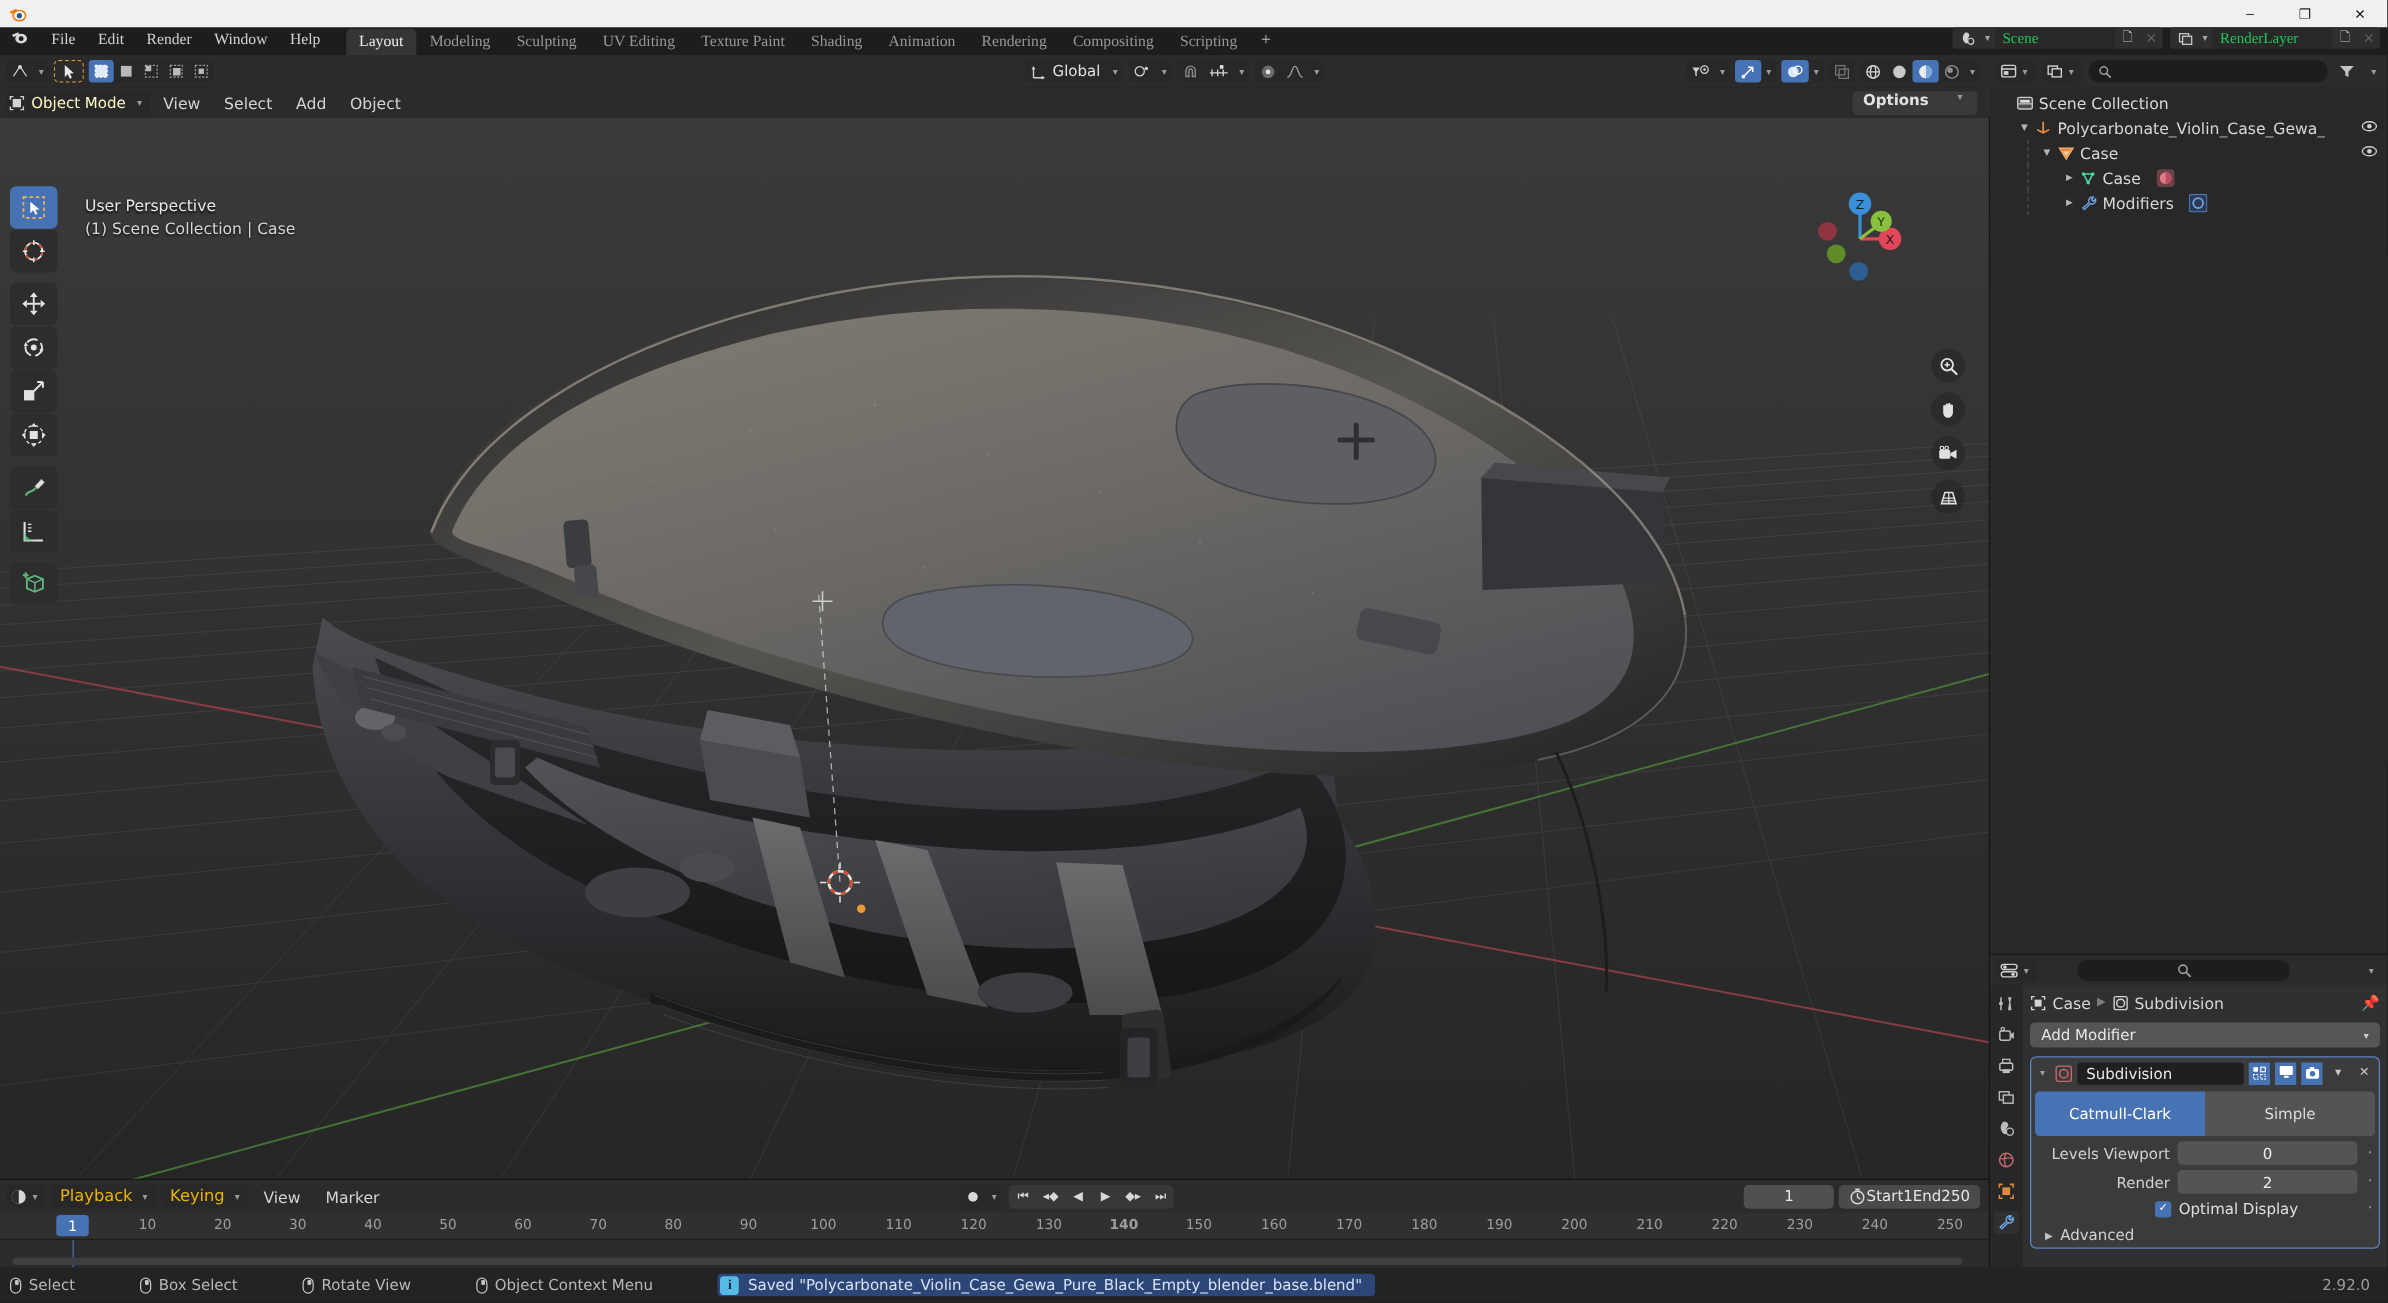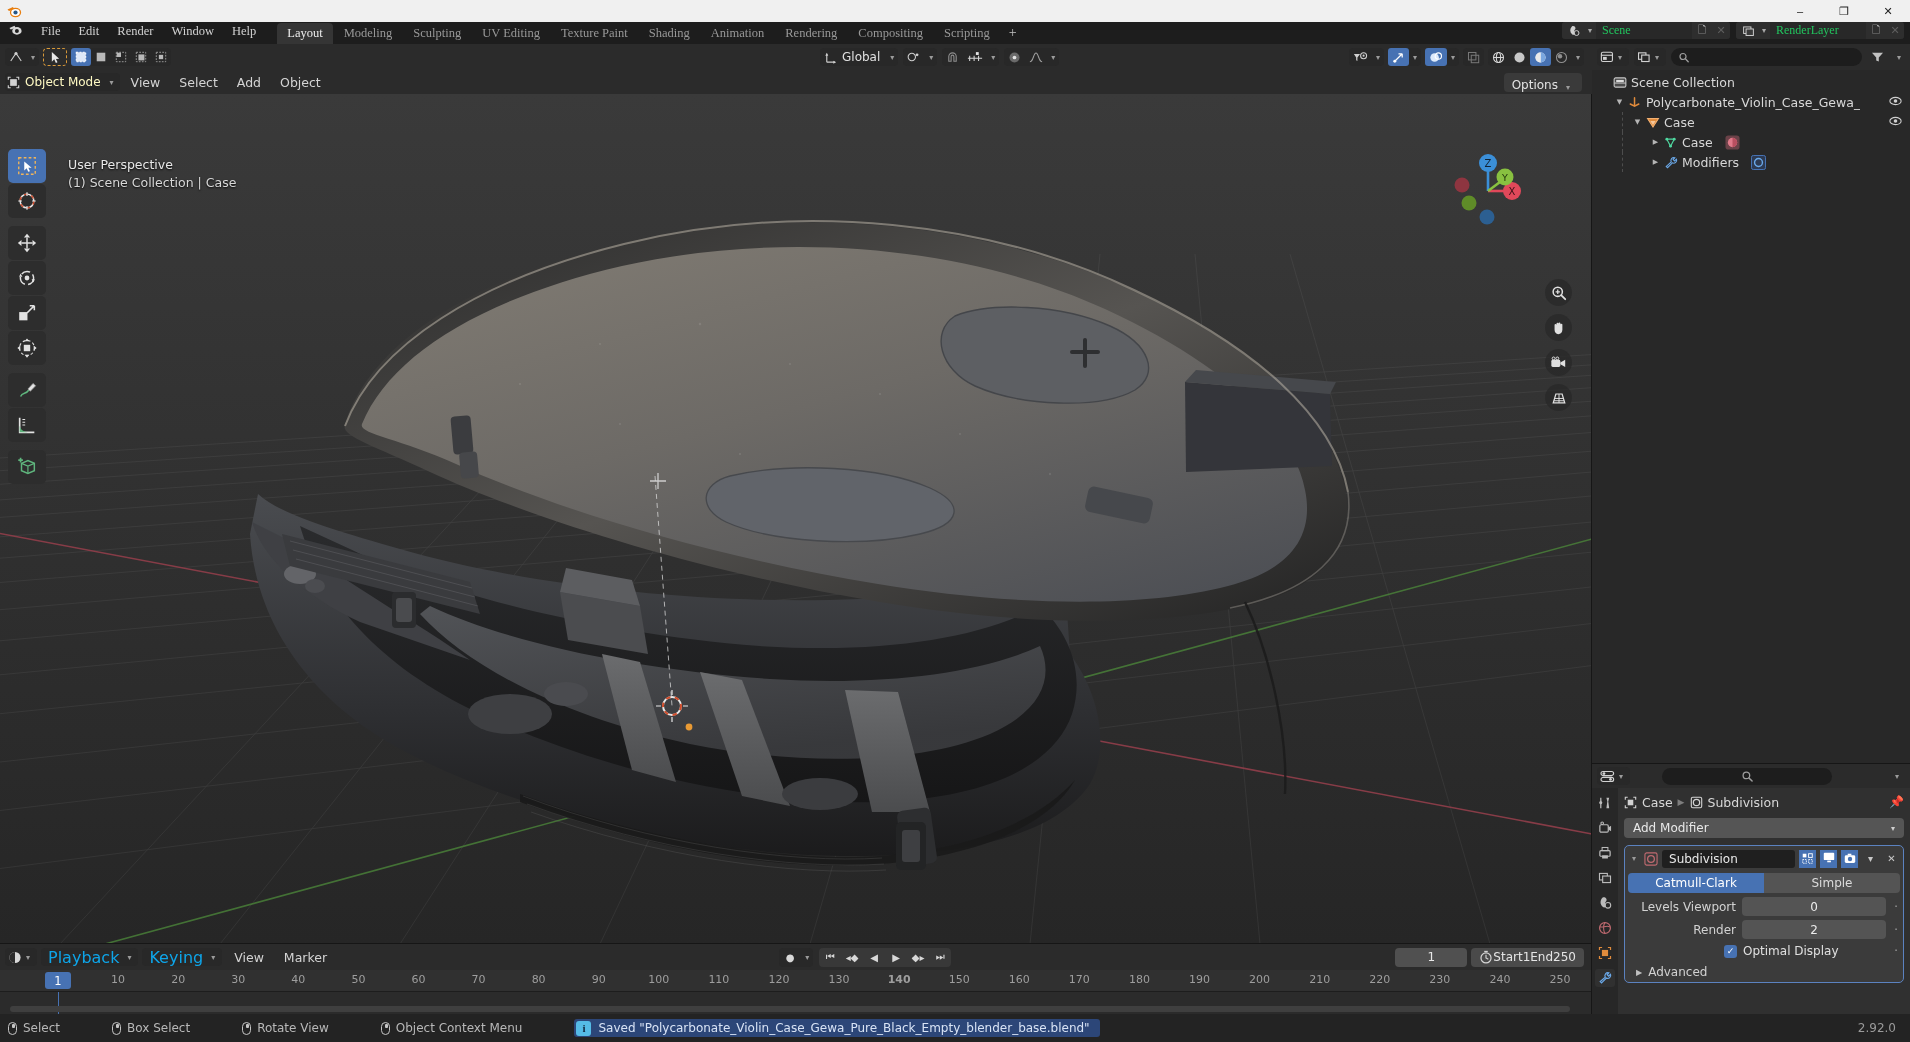--- a/index.html
+++ b/index.html
@@ -94,21 +94,21 @@
   .nav-btns { position:absolute; right:20px; top:185px; z-index:8;
               display:flex; flex-direction:column; gap:8px; }
   .navb { width:27px; height:27px; border-radius:50%; background:rgba(40,40,40,.75);
           display:flex; align-items:center; justify-content:center; }
 
   
   .timeline { position:absolute; left:0; top:944px; width:1592px; height:70px; background:#2b2b2b; }
   .tl-header { position:absolute; left:0; top:0; width:1592px; height:26px; display:flex;
                align-items:center; padding-left:5px; gap:4px; }
   .tl-dd { display:flex; align-items:center; background:#282828; border-radius:4px; height:18px; padding:0 3px; }
-  .tl-dd .lbl { font-size:16px; color:#0ea5e9; padding:0 4px; }
+  .tl-dd .lbl { font-size:13px; color:#eab308; padding:0 4px; }
   .tl-mid { margin-left:auto; display:flex; align-items:center; gap:6px; }
   .recgrp { display:flex; align-items:center; background:#282828; border-radius:4px; height:19px; }
   .playgrp { display:flex; align-items:center; background:#383838; border-radius:4px; height:19px; overflow:hidden; }
   .pbtn { width:22px; height:19px; display:flex; align-items:center; justify-content:center;
           color:#d8d8d8; font-size:10px; }
   .tl-right { margin-left:auto; display:flex; align-items:center; gap:4px; padding-right:8px; }
   .numfield { background:#505050; border-radius:4px; height:19px; min-width:72px; display:flex;
               align-items:center; justify-content:center; font-size:12px; color:#e8e8e8; }
   .sefield { background:#4a4a4a; border-radius:4px; height:19px; display:flex; align-items:center;
              padding:0 8px; font-size:12px; color:#e5e5e5; }
@@ -157,21 +157,21 @@
             align-items:center; padding:0 9px; font-size:12px; color:#e8e8e8; }
   .addmod .chev { margin-left:auto; font-size:8px; color:#cfcfcf; }
   .modpanel { margin-top:7px; border:1px solid #5b82c0; border-radius:5px; background:#3b3b3b;
               padding:3px; }
   .mod-head { height:19px; display:flex; align-items:center; gap:4px; }
   .mod-name { background:#1f1f1f; border-radius:3px; height:18px; flex:1; display:flex;
               align-items:center; padding:0 7px; font-size:12px; color:#e8e8e8; }
   .mb { width:17px; height:18px; display:flex; align-items:center; justify-content:center;
         font-size:10px; color:#d6d6d6; background:#4772b3; }
   .mb.plain { background:transparent; color:#c8c8c8; }
-  .segctl { margin-top:5px; display:flex; height:20px; border-radius:4px; overflow:hidden; }
+  .segctl { margin-top:5px; display:flex; height:36px; border-radius:4px; overflow:hidden; }
   .seg { flex:1; display:flex; align-items:center; justify-content:center; font-size:12px;
          background:#545454; color:#dcdcdc; }
   .seg.on { background:#4772b3; color:#fff; }
   .prow { margin-top:4px; display:flex; align-items:center; height:19px; gap:6px; }
   .plabel { width:108px; text-align:right; font-size:12px; color:#d2d2d2; }
   .pval { flex:1; background:#545454; border-radius:4px; height:19px; display:flex;
           align-items:center; justify-content:center; font-size:12px; color:#ececec; }
   .pdot { width:8px; text-align:center; color:#999; font-size:13px; line-height:10px; }
   .ckrow { margin-top:5px; display:flex; align-items:center; gap:6px; padding-left:96px; }
   .ckbox { width:13px; height:13px; background:#4772b3; border-radius:3px; display:flex;
@@ -449,21 +449,21 @@
           <path d="M1.4 4 V1.4 H4 M10 1.4 H12.6 V4 M12.6 10 V12.6 H10 M4 12.6 H1.4 V10" stroke="#d2d2d2" stroke-width="1.2" fill="none"></path>
         </svg>
         <div class="lbl">Object Mode</div>
         <div class="chevs">▾</div>
       </div>
       <div class="vmenu">View</div>
       <div class="vmenu">Select</div>
       <div class="vmenu">Add</div>
       <div class="vmenu">Object</div>
       <div style="margin-left:auto;padding-right:10px;">
-        <div style="display:flex;align-items:flex-end;gap:4px;background:#3a3a3a;border-radius:4px;height:19px;padding:0 8px;">
+        <div style="display:flex;align-items:flex-start;gap:19px;background:#3a3a3a;border-radius:4px;height:19px;padding:0 8px;font-weight:bold;">
           <span style="font-size:12px;color:#e2e2e2;">Options</span>
           <span class="chevs">▾</span>
         </div>
       </div>
     </div>
 
     <div class="vp-canvas">
       <svg class="grid-floor" width="1592" height="850" viewBox="0 0 1592 850">
         <defs>
           <linearGradient id="bgGrad" x1="0" y1="0" x2="0" y2="1">

